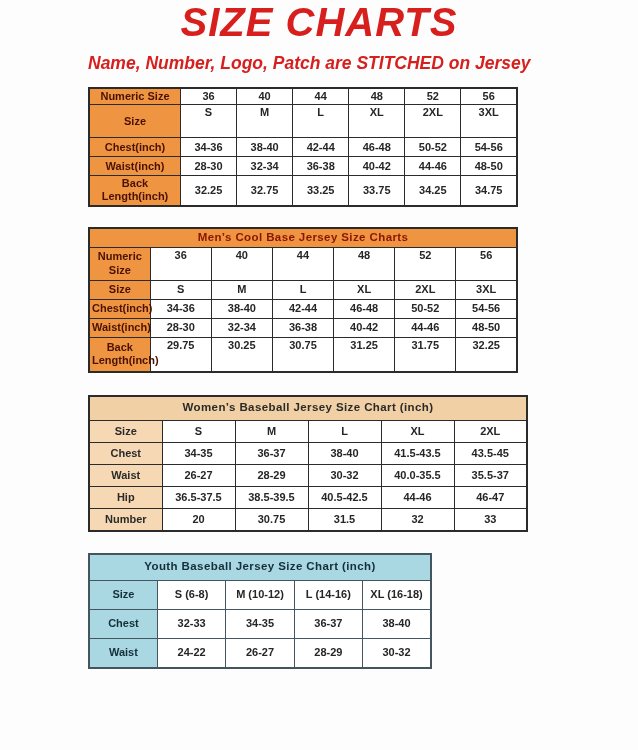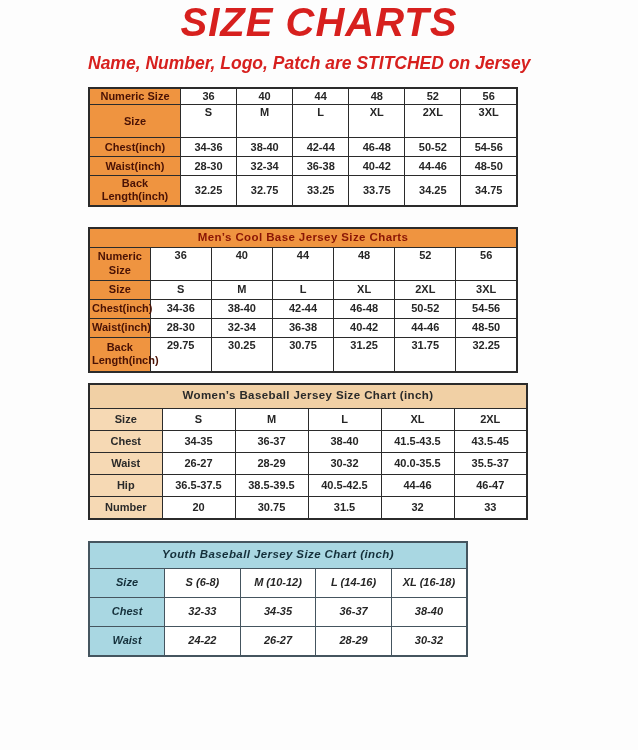--- a/index.html
+++ b/index.html
@@ -41,28 +41,28 @@
   
   .t-men{width:430px;margin-bottom:20px;}
   .t-men .lbl{width:86px;}
   .t-men tr:nth-child(2) td{height:30px;}
   .t-men tr:nth-child(3) td,
   .t-men tr:nth-child(4) td,
   .t-men tr:nth-child(5) td{height:16px;}
   .t-men tr:nth-child(6) td{height:31px;}
   .t-men tr:nth-child(2) .val,
   .t-men tr:nth-child(6) .val{vertical-align:top;}
-  .t-men:nth-of-type(2){margin-bottom:10px;}
+  .t-men:nth-of-type(2){margin-bottom:22px;}
   
   .t-women{width:440px;margin-bottom:21px;border-radius:12px;}
   .t-women .lbl{width:66px;}
   .t-women td{height:19px;}
   .t-women .title-cell{height:21px;}
   
-  .t-youth{width:380px;font-style:italic;}
+  .t-youth{width:344px;}
   .t-youth .lbl{width:86px;}
   .t-youth td{height:26px;}
   .t-youth .title-cell{height:23px;}
 </style>
 </head>
 <body style="background: rgb(253, 253, 253);">
 
 <div class="page">
   <h1 class="main-title">SIZE CHARTS</h1>
   <div class="subtitle">Name, Number, Logo, Patch are STITCHED on Jersey</div>

